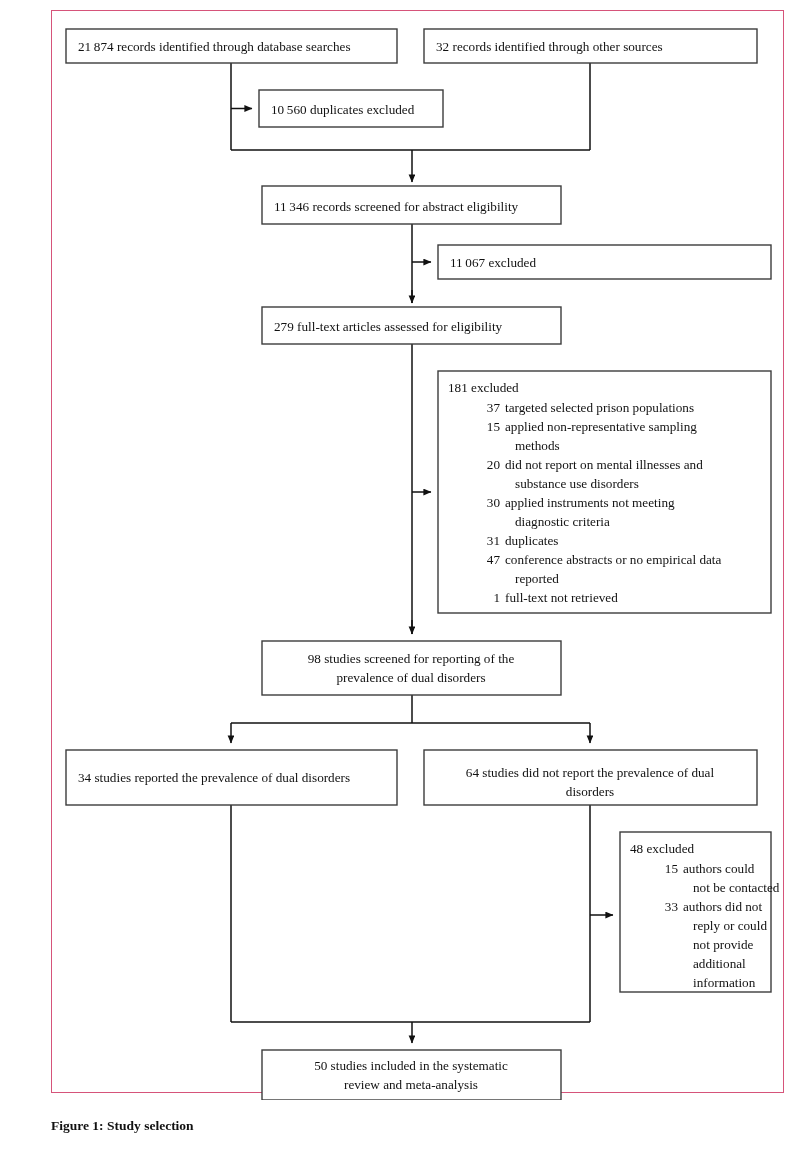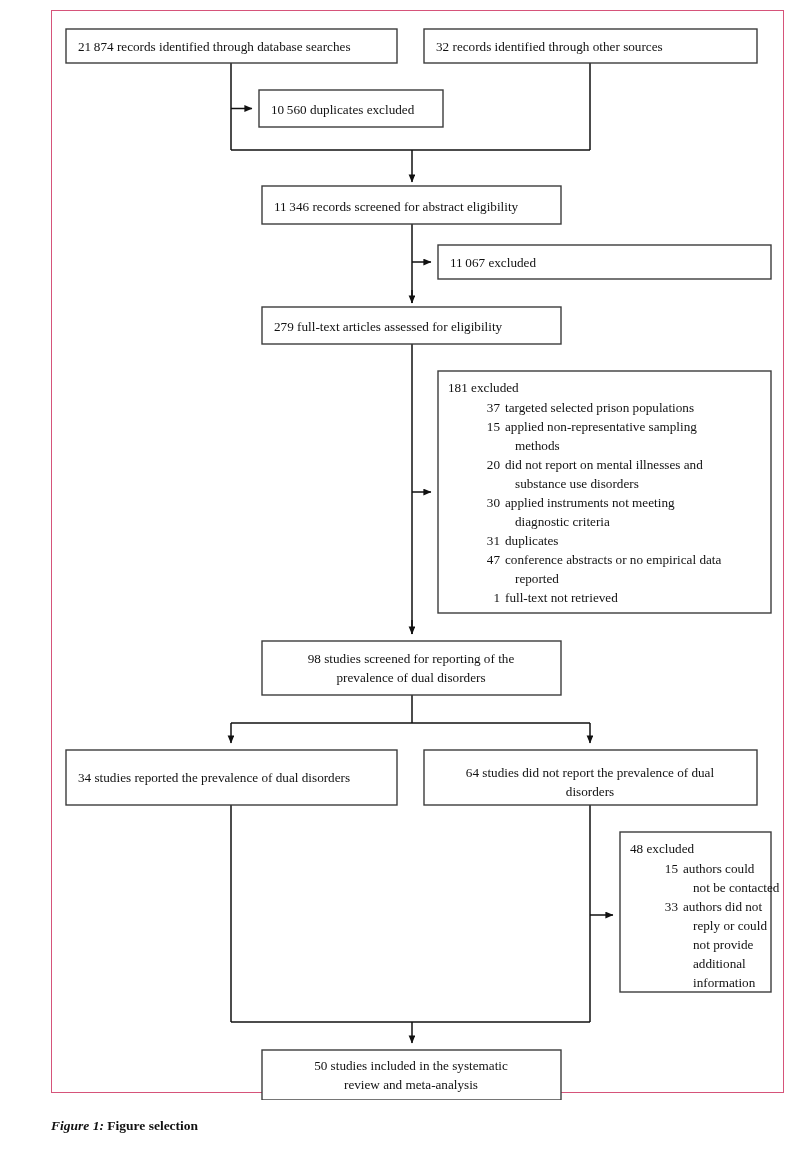--- a/index.html
+++ b/index.html
@@ -55,21 +55,20 @@
     position: absolute;
     left: 51px;
     top: 1118px;
     font-size: 13.5px;
     color: #111111;
     font-family: "Liberation Serif", "DejaVu Serif", serif;
     white-space: nowrap;
   }
   #caption .cap-label {
     font-weight: bold;
-    font-style: italic;
     margin-top: 10px;
   }
   #caption .cap-title {
     font-weight: bold;
   }
 </style>
 </head>
 <body>
 
 <div id="figure-panel"></div>
@@ -203,14 +202,14 @@
   </g>
 
   <g>
     <rect class="node-box" x="262" y="1050" width="299" height="50"></rect>
     <text class="node-text" x="411" y="1070" text-anchor="middle">50 studies included in the systematic</text>
     <text class="node-text" x="411" y="1089" text-anchor="middle">review and meta-analysis</text>
   </g>
 </svg>
 
 <div id="caption">
-  <span class="cap-label">Figure 1:</span><span class="cap-title"> </span><span class="cap-title">Figure selection</span>
+  <span class="cap-label">Figure 1:</span><span class="cap-title"> </span><span class="cap-title">Study selection</span>
 </div>
 
 </body></html>

